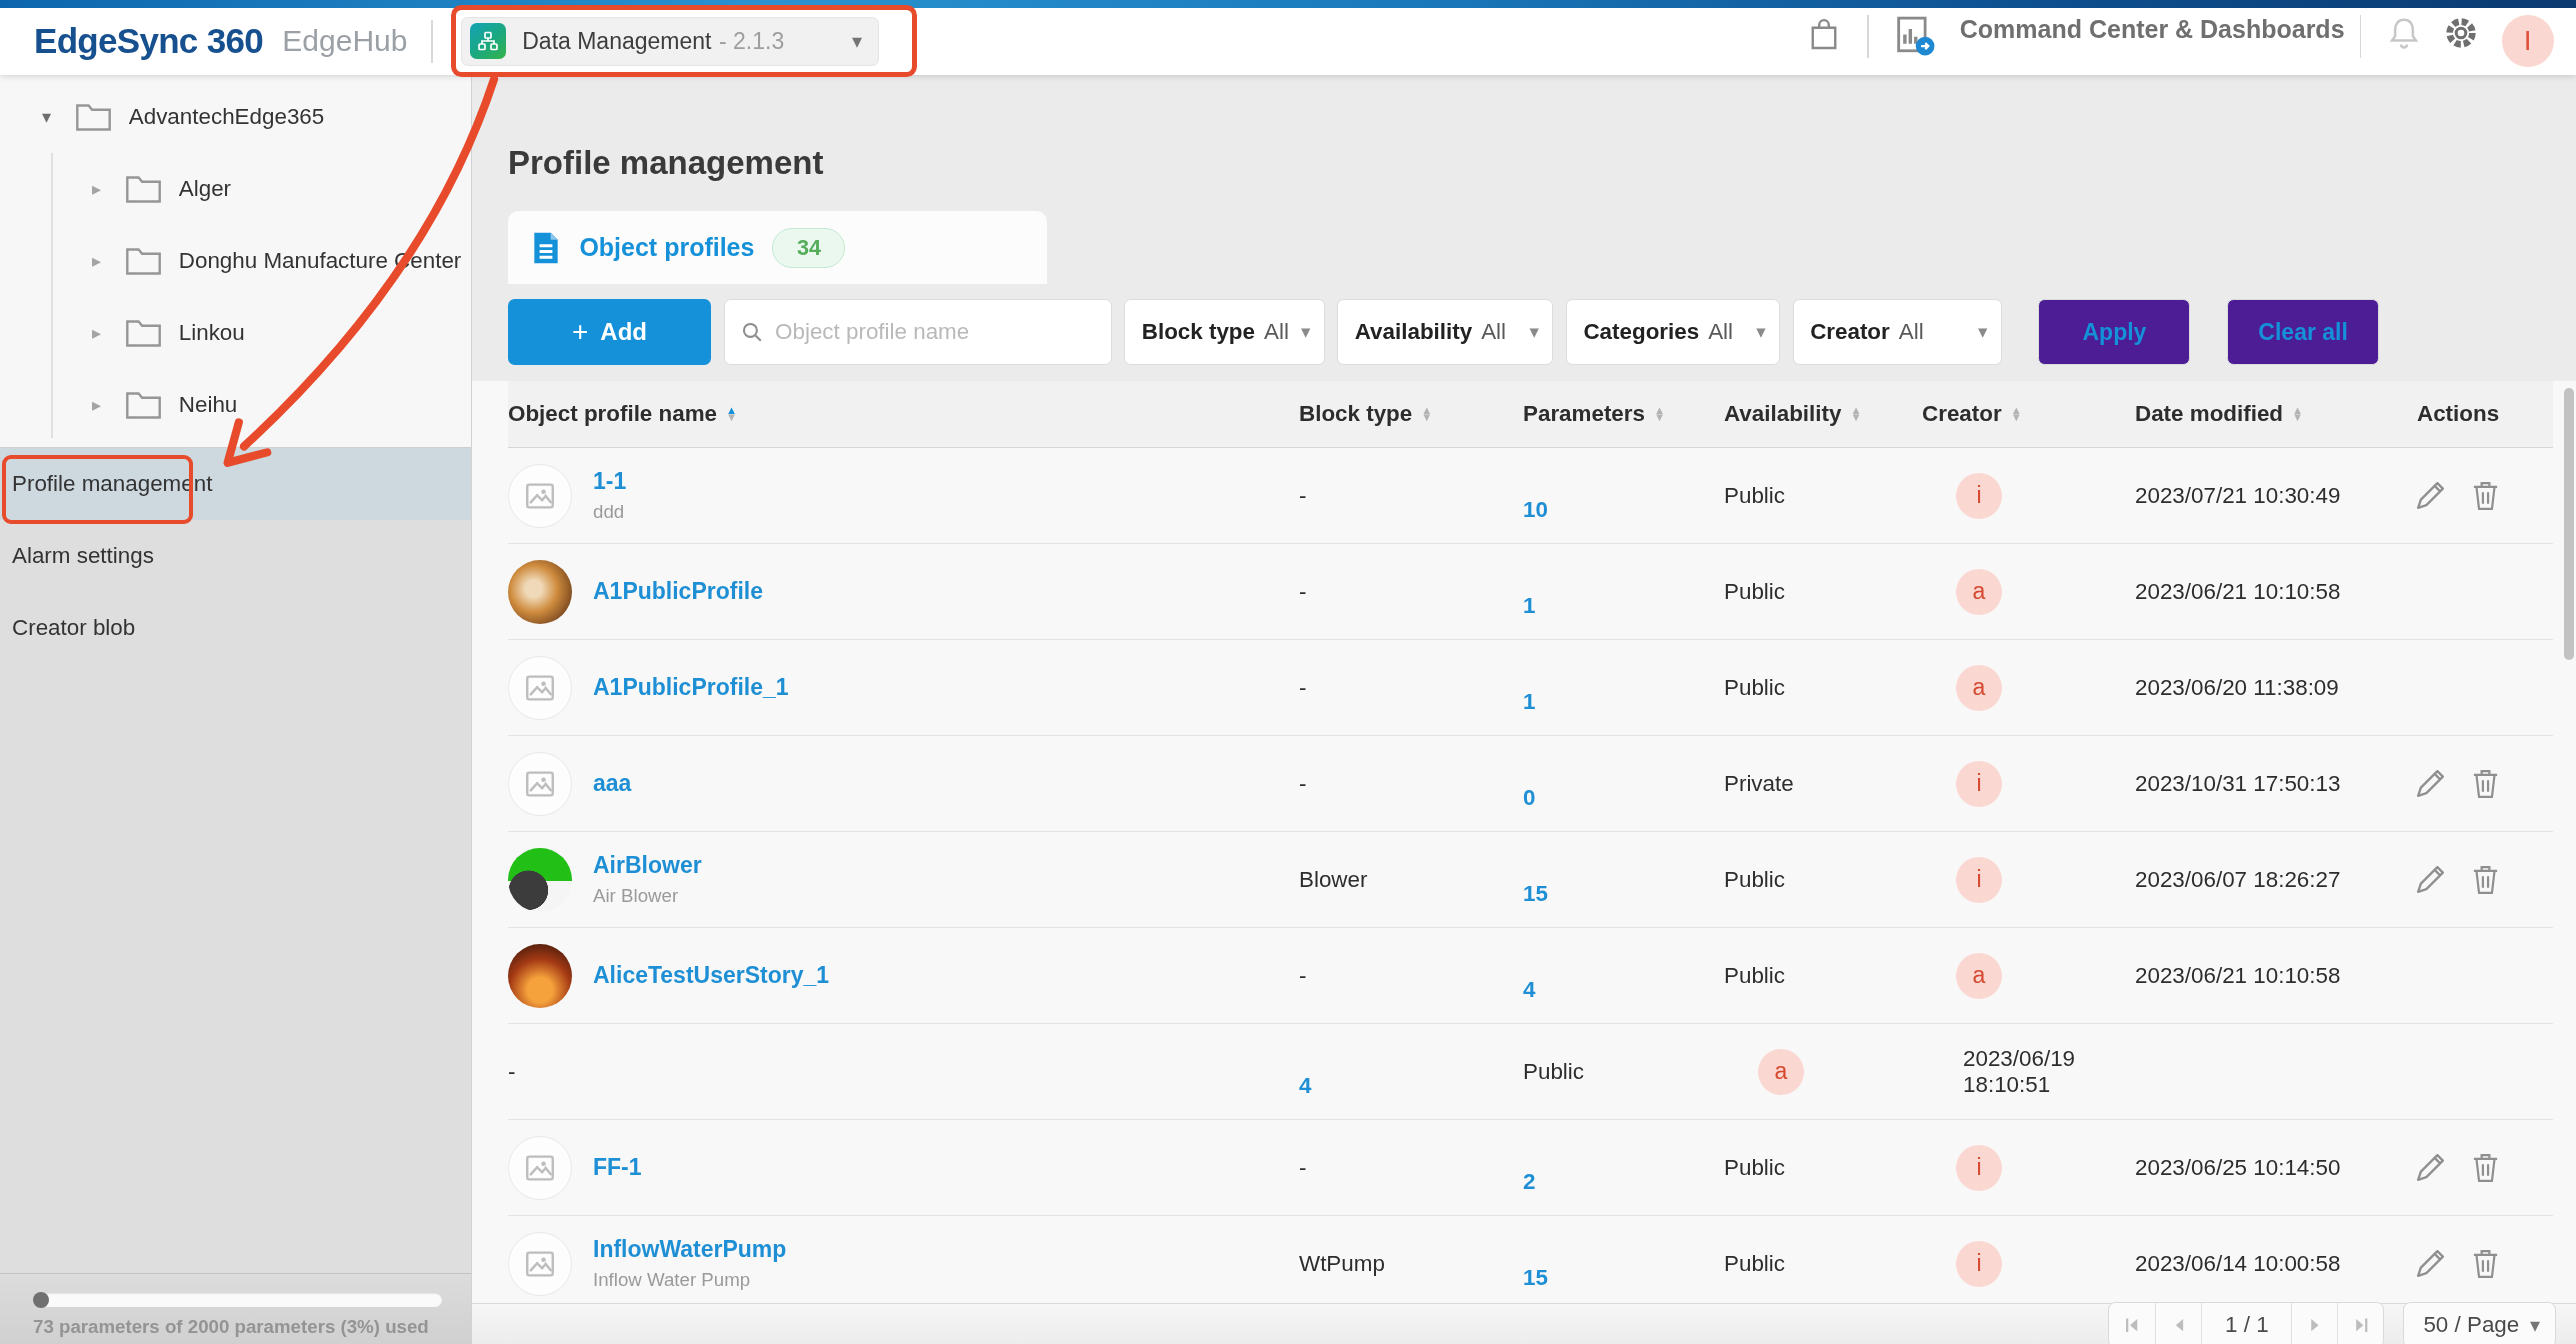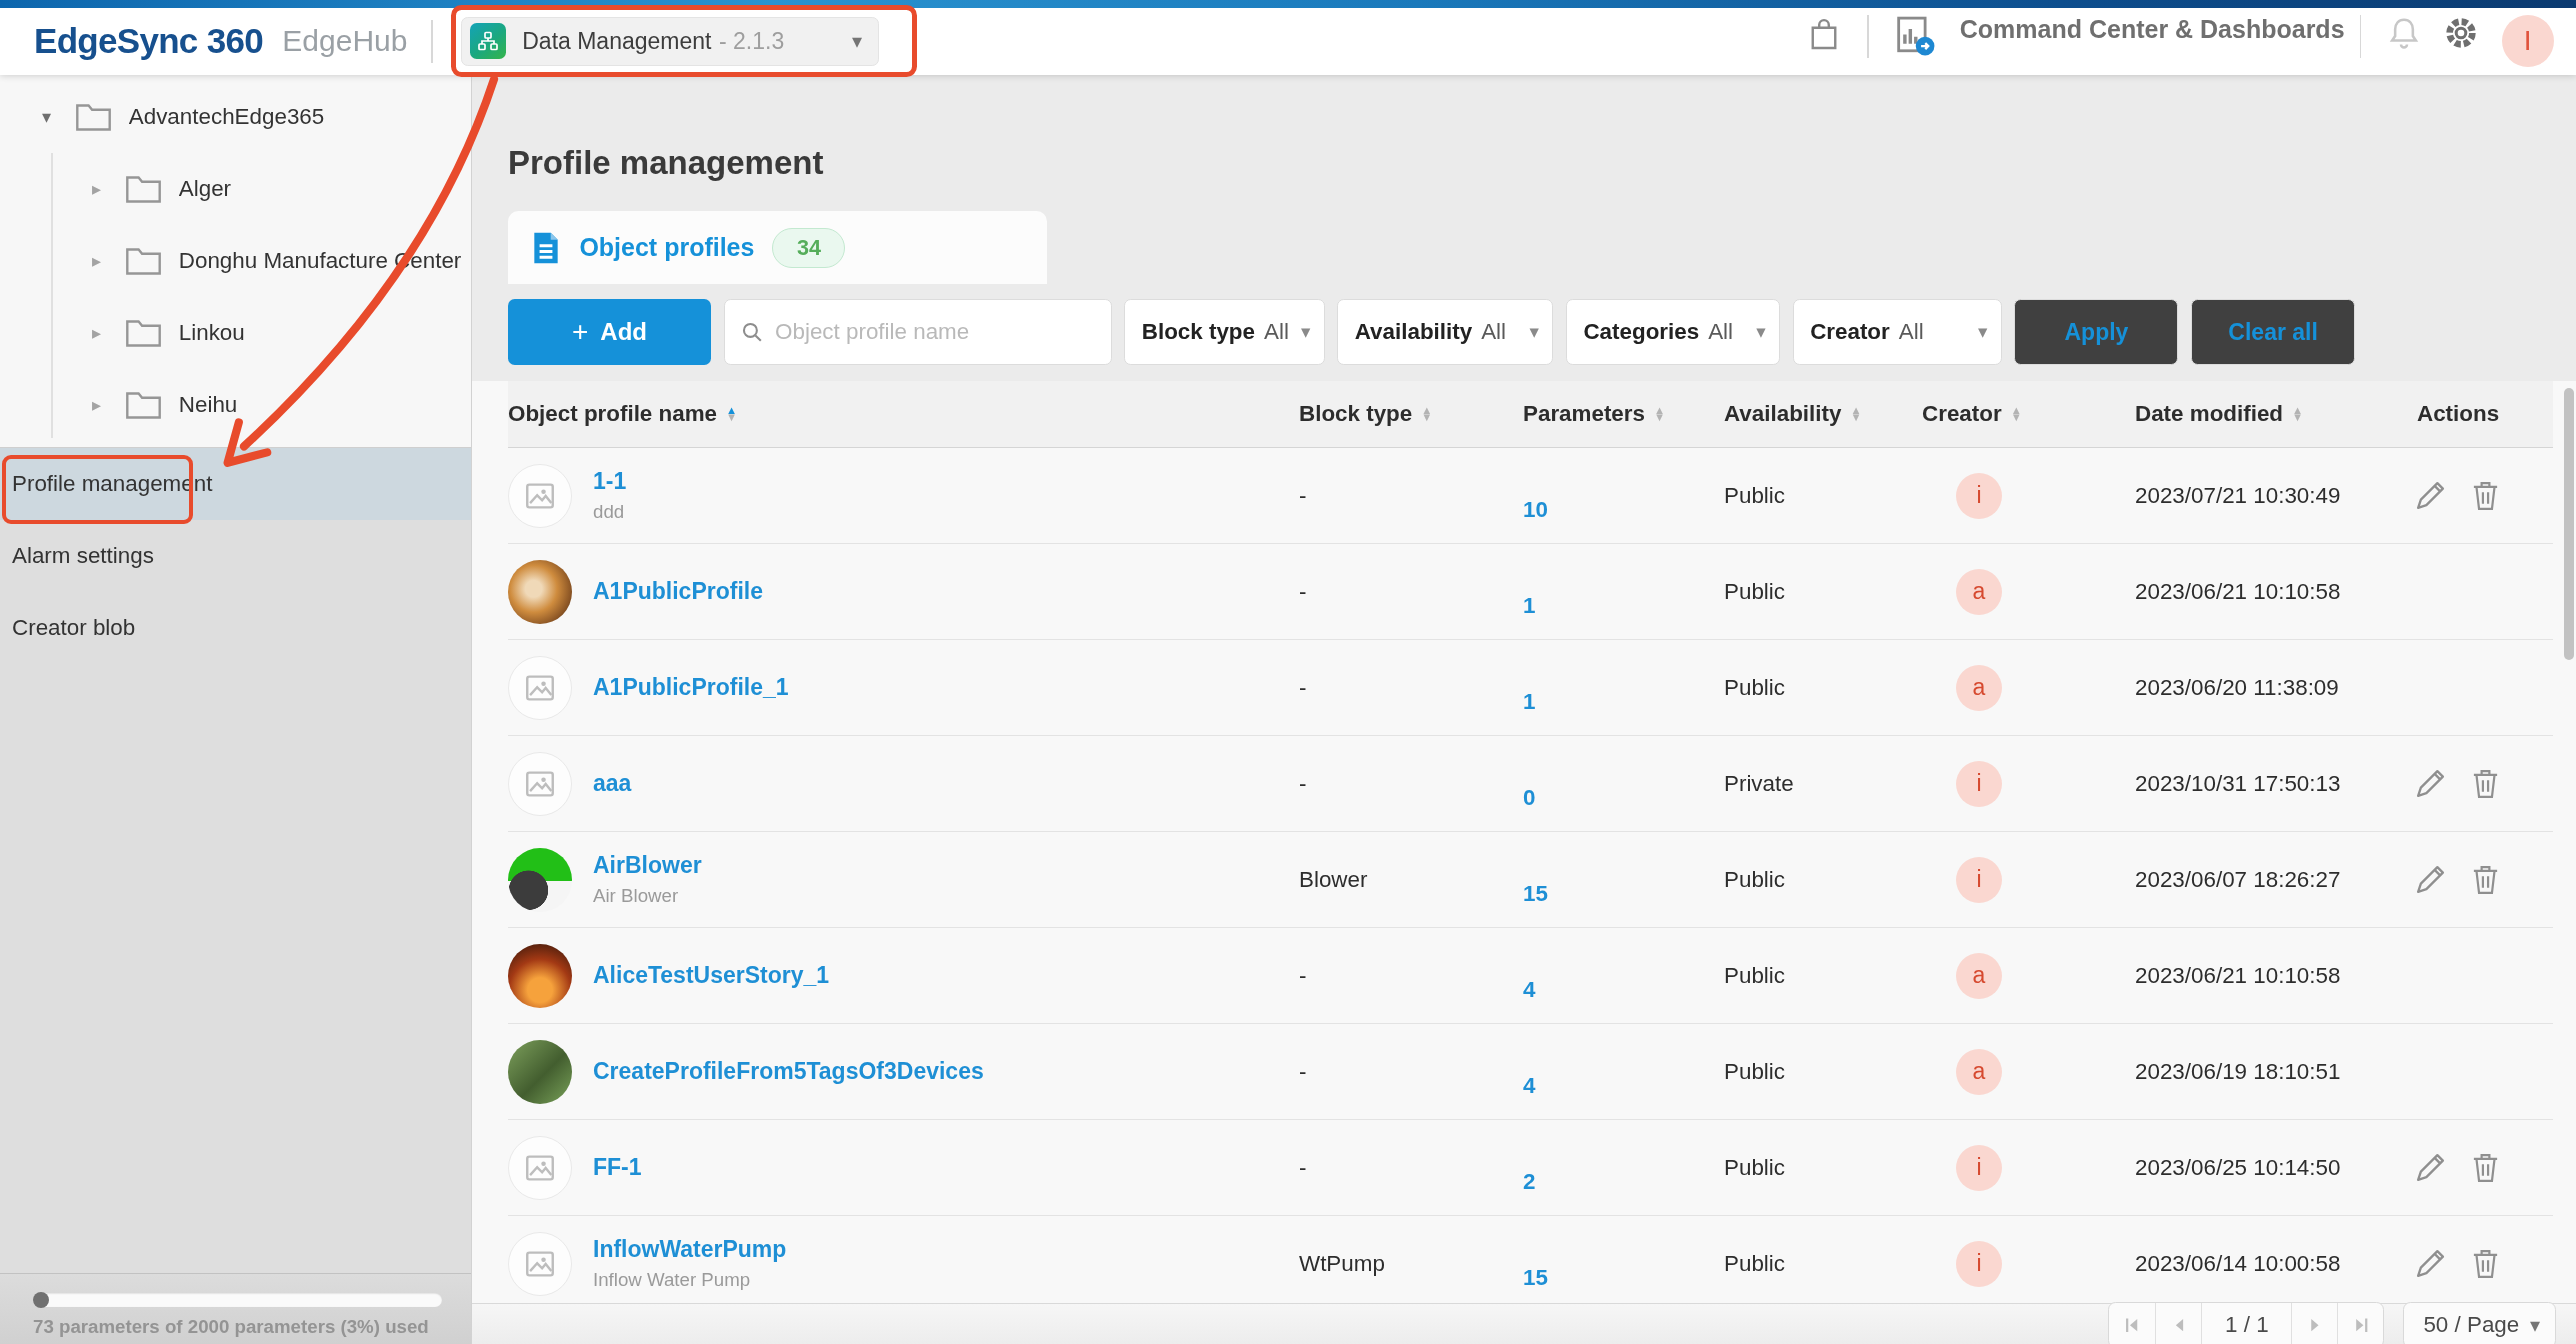--- a/index.html
+++ b/index.html
@@ -73,23 +73,23 @@
   .search-box input { border:none; outline:none; background:transparent; width:100%; margin-left:10.4px;
     font-size:22.4px; color:#444; font-family:"Liberation Sans", sans-serif; }
   .search-box input::placeholder { color:#b9b9b9; }
   .filter-box { background:#fff; border:1.5px solid #dcdcdc; border-radius:6.7px; display:flex; align-items:center;
     padding:0 13.4px 0 16.4px; cursor:pointer; }
   .filter-box .f-label { font-size:22.4px; font-weight:700; color:#222; white-space:nowrap; }
   .filter-box .f-value { font-size:22.4px; color:#5a5a5a; margin-left:9px; white-space:nowrap; }
   .filter-box .caret { margin-left:auto; padding-left:12px; font-size:18.7px; color:#8a8a8a; }
   .filter-box:nth-of-type(3) { width:216px; } .filter-box:nth-of-type(4) { width:214px; }
   .filter-box:nth-of-type(5) { width:209px; } .filter-box:nth-of-type(6) { width:173px; }
-  .btn-ghost { width:164px; background:#404040; border:1.5px solid #dcdcdc; border-radius:6.7px; color:var(--accent);
+  .btn-ghost { width:152px; background:#4c1d95; border:1.5px solid #dcdcdc; border-radius:6.7px; color:var(--accent);
     font-size:23px; font-weight:700; display:flex; align-items:center; justify-content:center; cursor:pointer;
-    font-family:"Liberation Sans", sans-serif; white-space:nowrap; }
+    font-family:"Liberation Sans", sans-serif; white-space:nowrap;margin-left:24px; }
 
   
   .table-wrap { position:absolute; left:0; top:306px; width:2104px; height:922px; background:#f8f8f8; }
   .thead { margin-left:36px; width:2045px; height:67px; background:#f1f1f1; display:grid;
     grid-template-columns:791px 224px 201px 198px 172px 298px 160px; align-items:center;
     border-bottom:1.5px solid #d5d5d5; }
   .th { display:flex; align-items:center; gap:9px; font-size:22.4px; font-weight:700; color:#2d2d2d; cursor:pointer; }
   .th.no-sort { cursor:default; }
   .th .sorts { display:flex; flex-direction:column; line-height:.62; font-size:11.2px; color:#b3b3b3; }
   .th .sorts .up.active { color:var(--accent); }
@@ -540,29 +540,20 @@
     <div class="cell">
               <span class="creator-badge">a</span>
             </div>
     <div class="cell date">2023/06/21 10:10:58</div>
     <div class="cell actions">
       
       
     </div>
   </div>
           <div class="trow">
-    <div class="cell name-cell">
-      <span class="avatar photo" style="background: linear-gradient(135deg, rgb(125, 160, 92) 0%, rgb(67, 94, 47) 55%, rgb(122, 163, 90) 100%);">
-        
-      </span>
-      <span class="name-wrap">
-        <a class="pname">CreateProfileFrom5TagsOf3Devices</a>
-
-      </span>
-    </div>
     <div class="cell">-</div>
     <div class="cell param">4</div>
     <div class="cell">Public</div>
     <div class="cell">
               <span class="creator-badge">a</span>
             </div>
     <div class="cell date">2023/06/19 18:10:51</div>
     <div class="cell actions">
       
       

